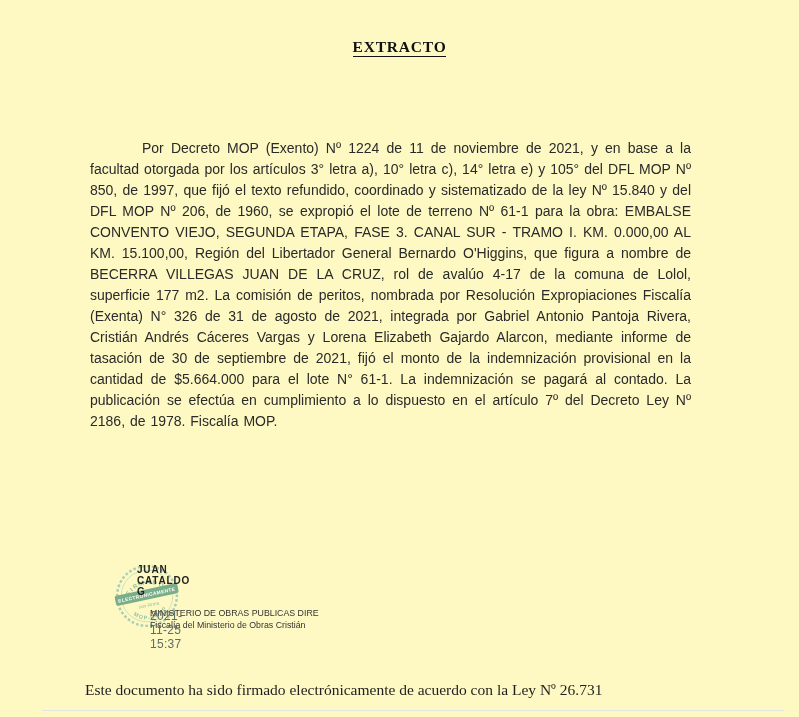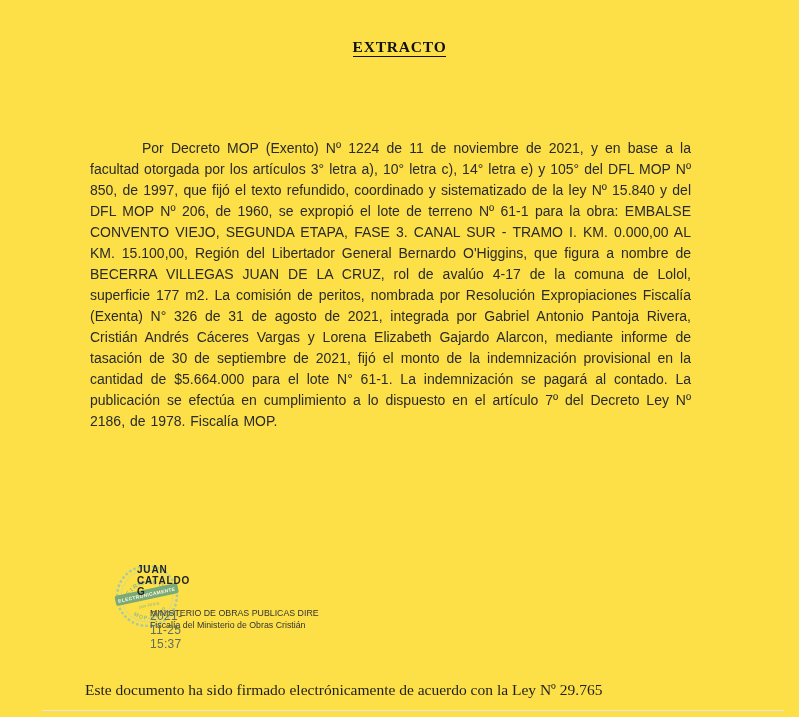--- a/index.html
+++ b/index.html
@@ -4,21 +4,21 @@
 <style>
   html, body {
     margin: 0;
     padding: 0;
     background: #ffffff;
   }
   .page {
     position: relative;
     width: 799px;
     height: 717px;
-    background: #fde047;
+    background: #fef9c3;
     overflow: hidden;
     font-family: "Liberation Sans", sans-serif;
     color: #1a1a1a;
   }
   .doc-title {
     position: absolute;
     top: 38px;
     left: 0;
     width: 100%;
     text-align: center;
@@ -134,16 +134,16 @@
     </svg>
 
     <div class="sig-name">JUAN CATALDO G</div>
     <div class="sig-org">
       <div>MINISTERIO DE OBRAS PUBLICAS DIRE</div>
       <div>Fiscalía del Ministerio de Obras Cristián</div>
     </div>
     <div class="sig-date">2021-11-25 15:37</div>
   </div>
 
-  <div class="footer-text">Este documento ha sido firmado electrónicamente de acuerdo con la Ley Nº 29.765</div>
+  <div class="footer-text">Este documento ha sido firmado electrónicamente de acuerdo con la Ley Nº 26.731</div>
   <div class="footer-rule"></div>
 
 </div>
 
 </body></html>

